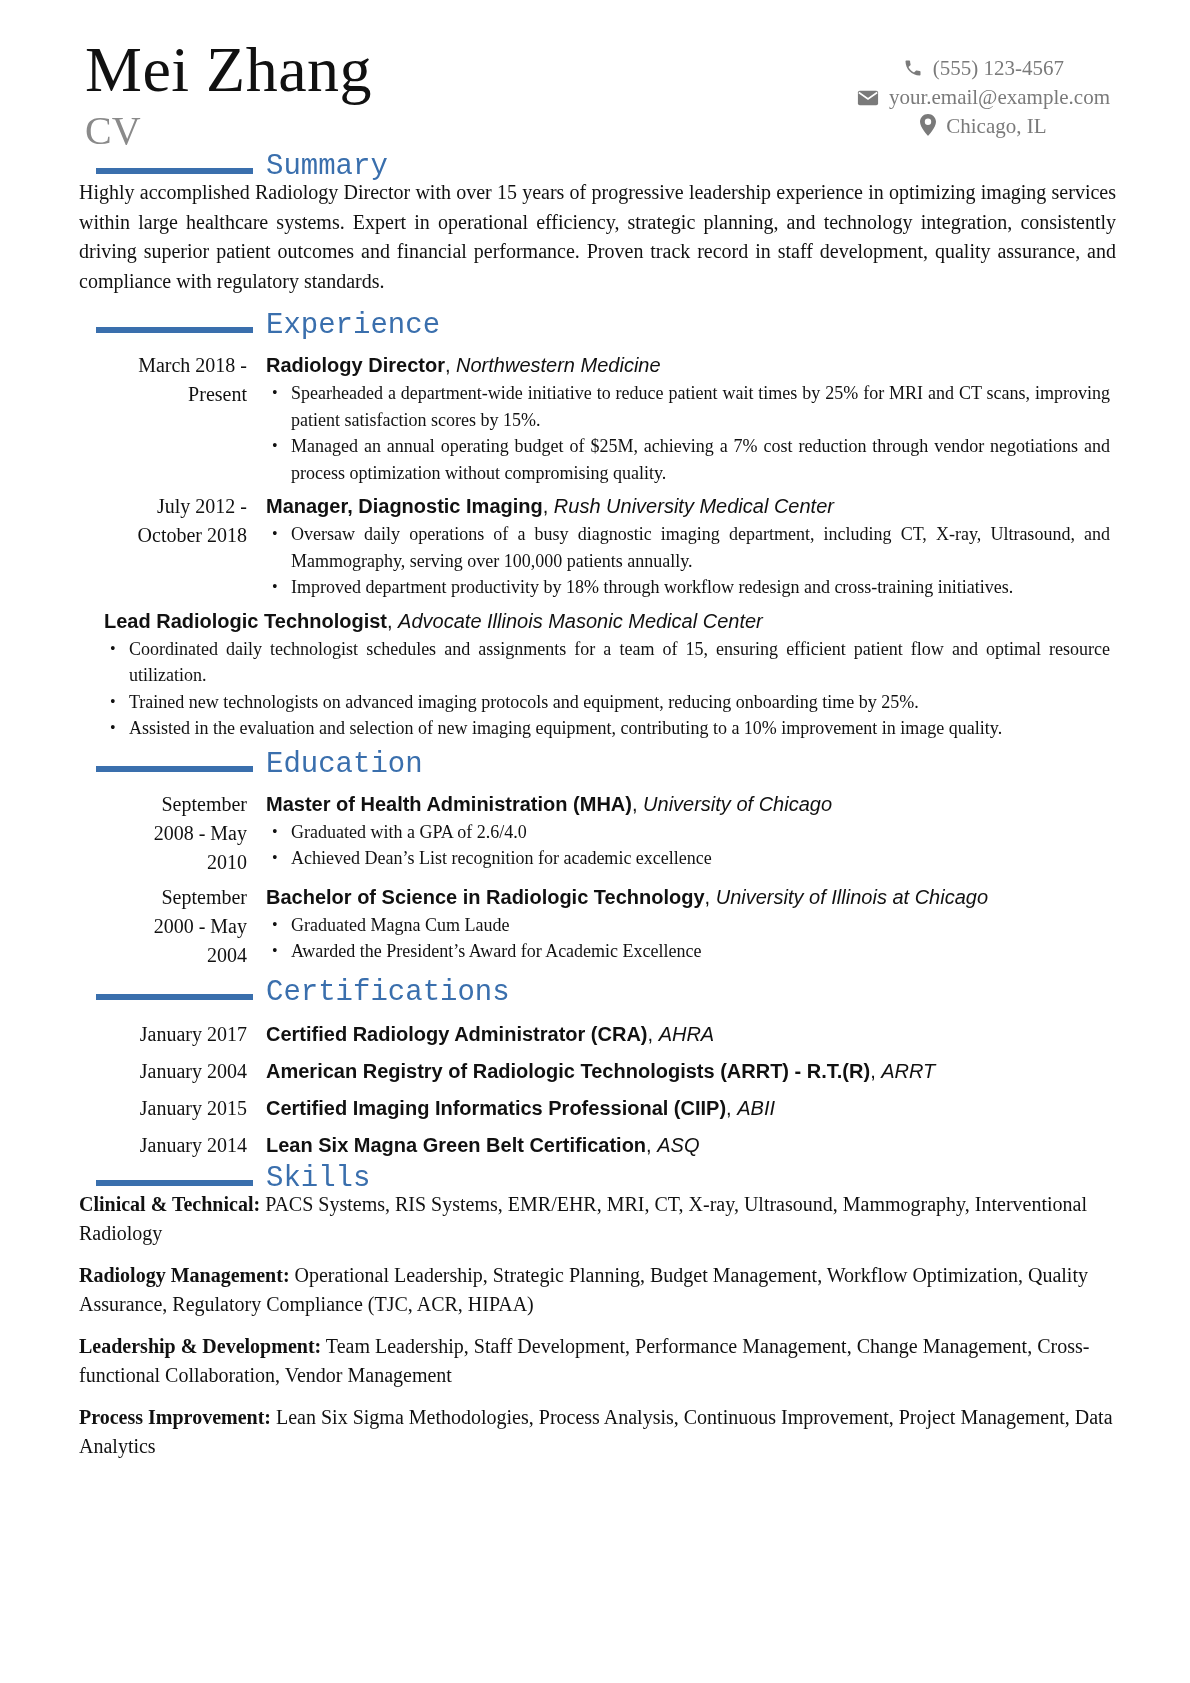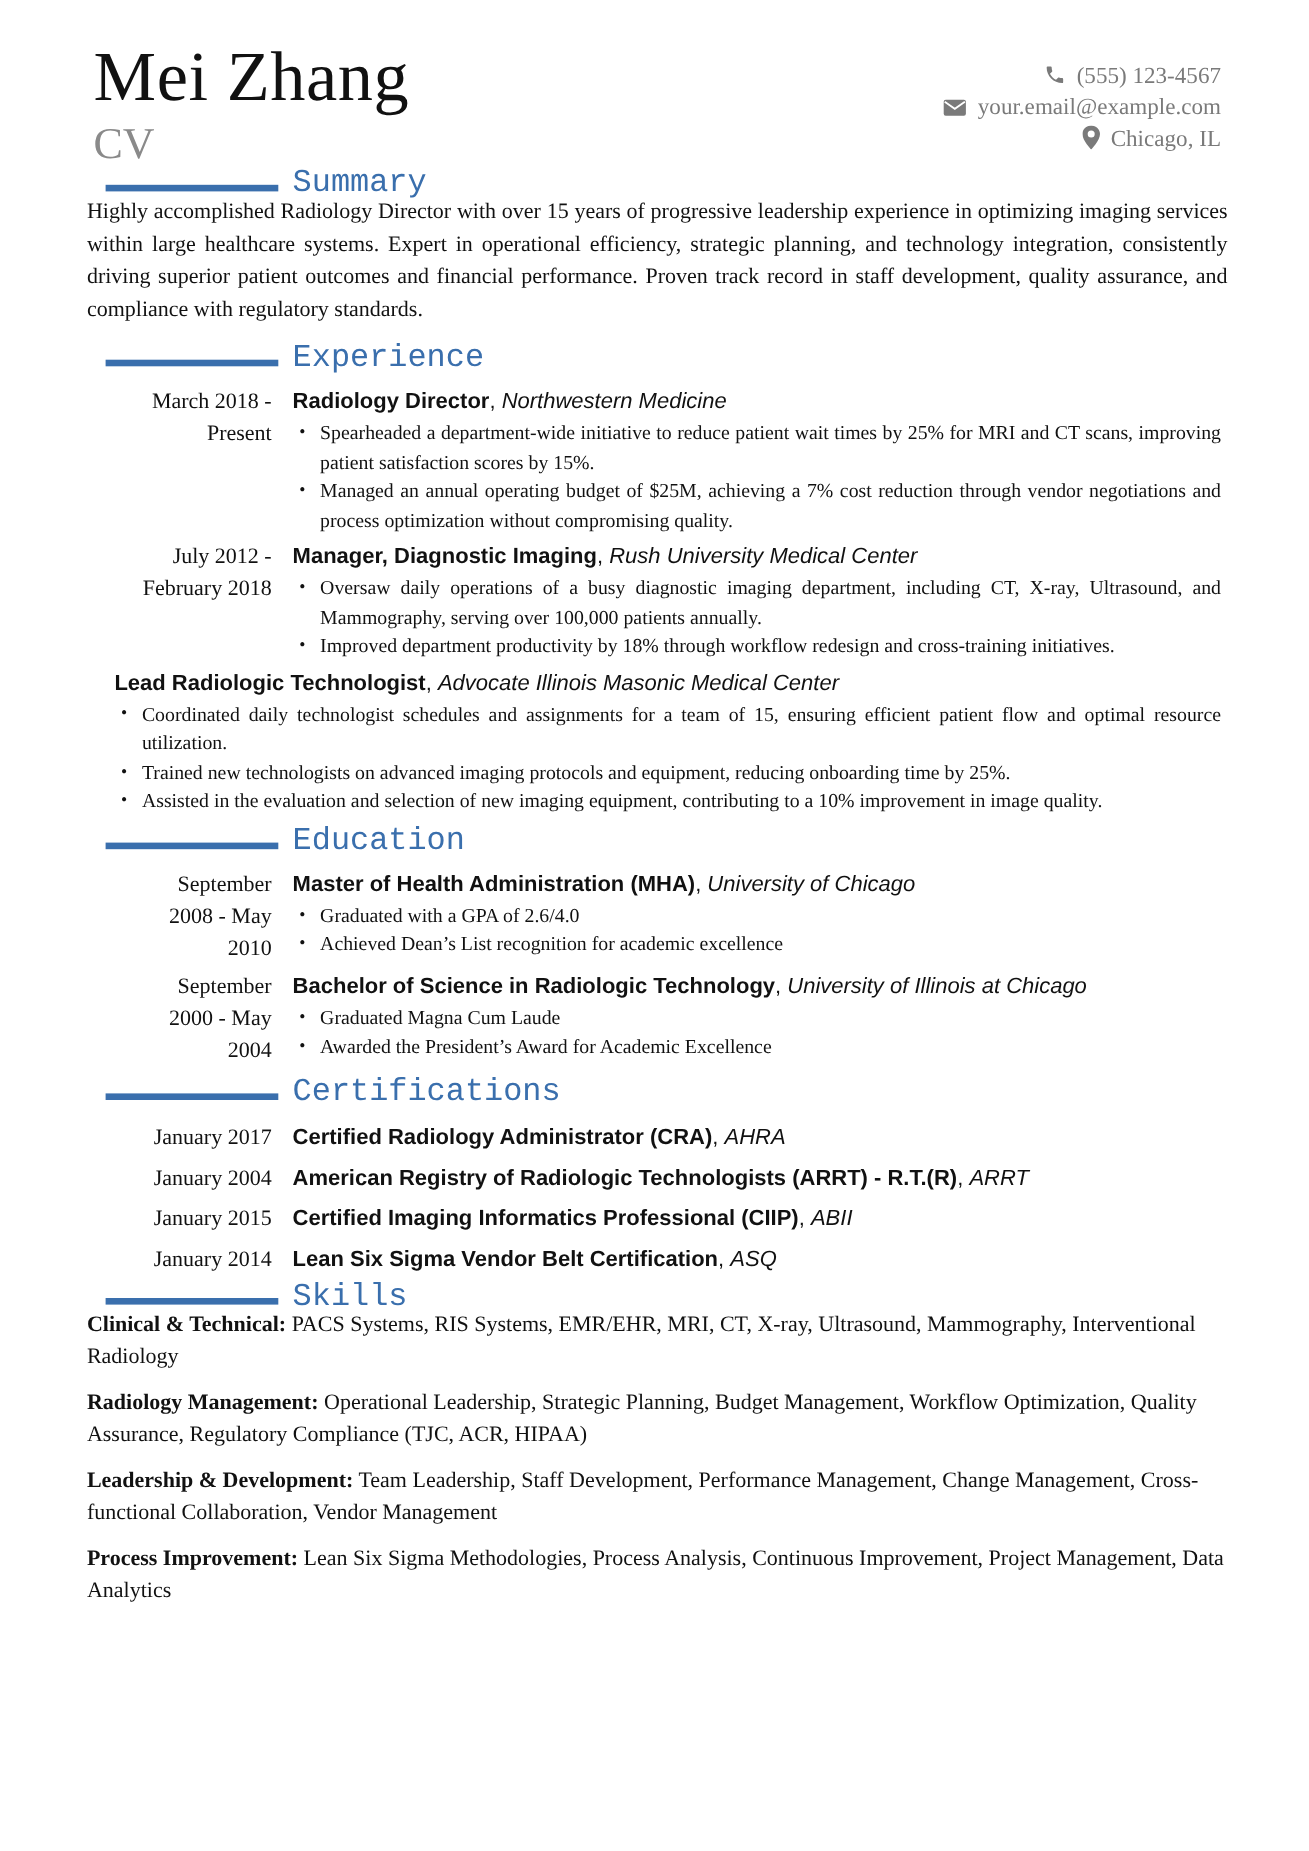--- a/index.html
+++ b/index.html
@@ -13,21 +13,21 @@
     .name {
       position: absolute; left: 0; top: 38px;
       font-family: "Liberation Serif", "DejaVu Serif", serif;
       font-size: 64px; line-height: 1; color: #111; letter-spacing: 0.5px;
     }
     .subtitle {
       position: absolute; left: 0; top: 111px;
       font-family: "Liberation Serif", serif;
       font-size: 40px; line-height: 1; color: #8a8a8a;
     }
-    .contact { position: absolute; right: 0; top: 54px; text-align: right; }
+    .contact { position: absolute; right: 0; top: 54px; text-align: center; }
     .contact-line {
       font-family: "Liberation Serif", serif;
       font-size: 21px; color: #7a7a7a; line-height: 29px; white-space: nowrap;
     }
     .contact-line svg { vertical-align: -3px; margin-right: 10px; }
 
     .section-head { position: relative; height: 36px; }
     .rule {
       position: absolute; left: 11px; top: 18px; width: 157px; height: 6px;
       background: #3a6fad;
@@ -116,21 +116,21 @@
       <ul class="bullets">
         <li>Spearheaded a department-wide initiative to reduce patient wait times by 25% for MRI and CT scans, improving patient satisfaction scores by 15%.</li>
         <li>Managed an annual operating budget of $25M, achieving a 7% cost reduction through vendor negotiations and process optimization without compromising quality.</li>
       </ul>
     </div>
   </div>
 
   <div class="entry">
     <div class="date">
       <div>July 2012 -</div>
-      <div>February 2018</div>
+      <div>October 2018</div>
     </div>
     <div class="body">
       <div class="role"><b>Manager, Diagnostic Imaging</b>, <i>Rush University Medical Center</i></div>
       <ul class="bullets">
         <li>Oversaw daily operations of a busy diagnostic imaging department, including CT, X-ray, Ultrasound, and Mammography, serving over 100,000 patients annually.</li>
         <li>Improved department productivity by 18% through workflow redesign and cross-training initiatives.</li>
       </ul>
     </div>
   </div>
 
@@ -192,21 +192,21 @@
   <div class="cert">
     <div class="date">January 2004</div>
     <div class="body role"><b>American Registry of Radiologic Technologists (ARRT) - R.T.(R)</b>, <i>ARRT</i></div>
   </div>
   <div class="cert">
     <div class="date">January 2015</div>
     <div class="body role"><b>Certified Imaging Informatics Professional (CIIP)</b>, <i>ABII</i></div>
   </div>
   <div class="cert">
     <div class="date">January 2014</div>
-    <div class="body role"><b>Lean Six Sigma Vendor Belt Certification</b>, <i>ASQ</i></div>
+    <div class="body role"><b>Lean Six Magna Green Belt Certification</b>, <i>ASQ</i></div>
   </div>
 
   <div class="section-head" style="margin-top:2px;">
     <div class="rule"></div>
     <div class="section-title">Skills</div>
   </div>
 
   <div style="margin-left:-6px;margin-right:-6px;margin-top:-8px;">
     <div class="skill"><b>Clinical &amp; Technical:</b> <span>PACS Systems, RIS Systems, EMR/EHR, MRI, CT, X-ray, Ultrasound, Mammography, Interventional Radiology</span></div>
     <div class="skill"><b>Radiology Management:</b> <span>Operational Leadership, Strategic Planning, Budget Management, Workflow Optimization, Quality Assurance, Regulatory Compliance (TJC, ACR, HIPAA)</span></div>

